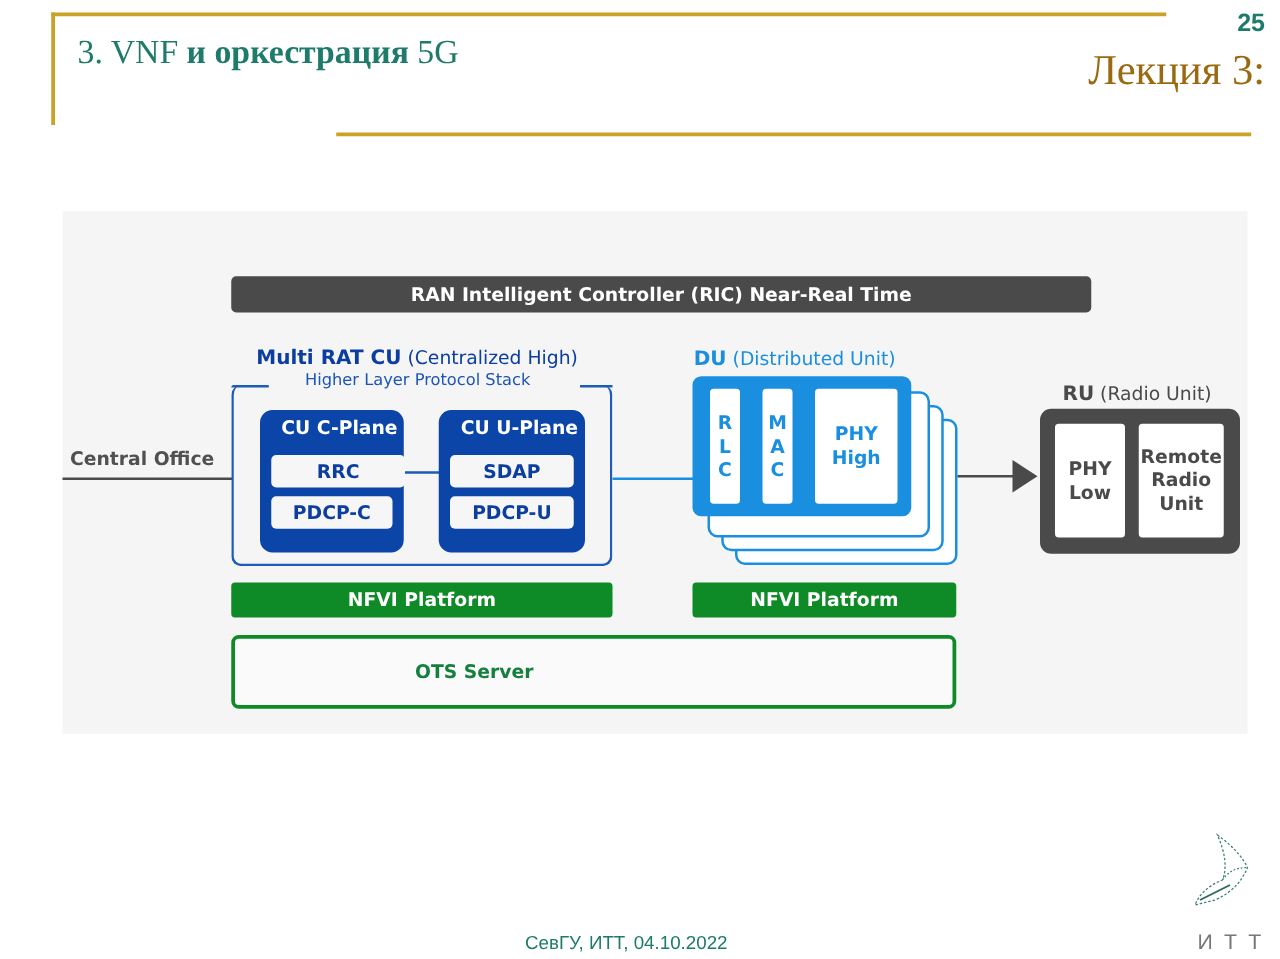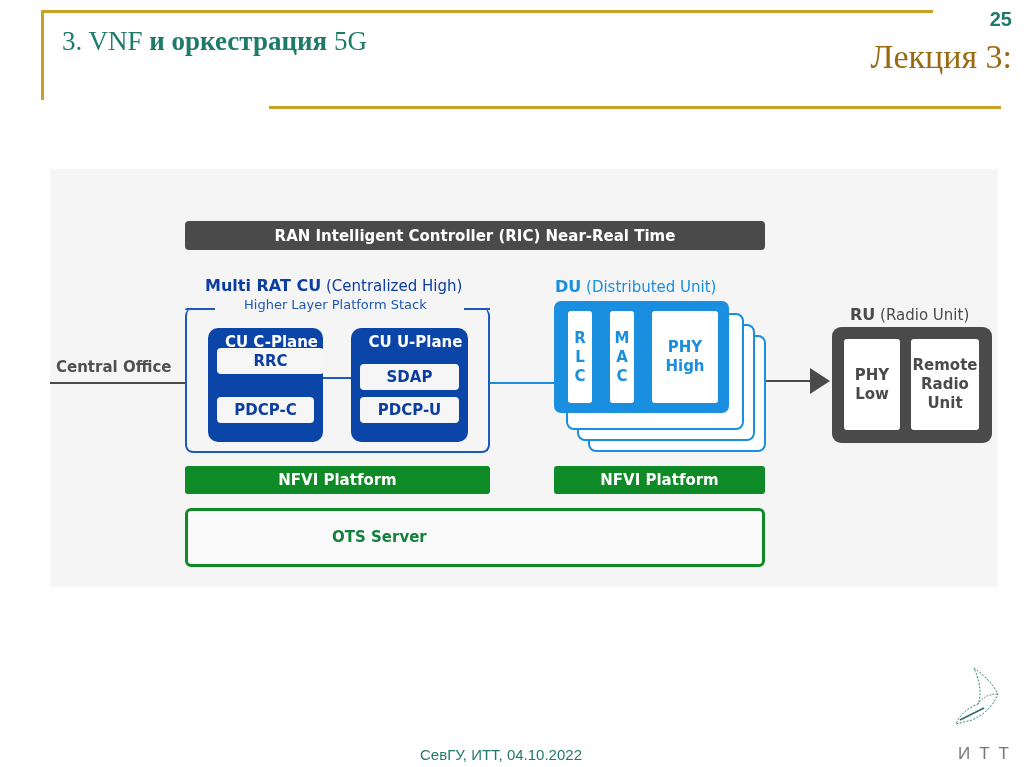--- a/index.html
+++ b/index.html
@@ -58,39 +58,39 @@
 <div class="gold" style="left:269px; top:106px; width:732px; height:3px;"></div>
 
 <div id="title">
   <span>3. VNF</span><span class="bold"> и оркестрация </span><span>5G</span>
 </div>
 <div id="page-num">25</div>
 <div id="lecture">Лекция 3:</div>
 
 <div id="diagram">
 
-  <div class="el bar-dark" style="left:135px; top:52px; width:580px; height:29px;">RAN Intelligent Controller (RIC) Near-Real Time</div>
+  <div class="el bar-dark" style="left:135px; top:52px; width:688px; height:29px;">RAN Intelligent Controller (RIC) Near-Real Time</div>
 
   <div class="el co-label" style="left:6px; top:189px;">Central Office</div>
   <div class="line-h" style="left:0px; top:213px; width:136px; background:#4a4a4a;"></div>
 
   <div class="el cu-head" style="left:155px; top:107px;">
     <span>Multi RAT CU</span><span class="light"> (Centralized High)</span>
   </div>
-  <div class="el cu-sub" style="left:194px; top:128px;">Higher Layer Platform Stack</div>
+  <div class="el cu-sub" style="left:194px; top:128px;">Higher Layer Protocol Stack</div>
 
   <div class="cu-frame-top" style="left:135px; top:139px; width:30px; border-radius:8px 0 0 0;"></div>
   <div class="cu-frame-top" style="left:414px; top:139px; width:26px;"></div>
   <div class="el cu-frame" style="left:135px; top:139px; width:305px; height:145px; border-top:none; border-left:2px solid #1c5bb8; border-right:2px solid #1c5bb8; border-radius:8px 8px 8px 8px; border-top-color:transparent;"></div>
 
   <div class="line-h" style="left:270px; top:208px; width:32px; background:#1c5bb8;"></div>
 
   <div class="el plane" style="left:158px; top:159px; width:115px; height:114px;">
     <div class="plane-title" style="margin-top:5px;">CU C-Plane</div>
-    <div class="el plane-item" style="left:9px; top:20px; width:107px; height:26px;">RRC</div>
+    <div class="el plane-item" style="left:9px; top:36px; width:107px; height:26px;">RRC</div>
     <div class="el plane-item" style="left:9px; top:69px; width:97px; height:26px;">PDCP-C</div>
   </div>
 
   <div class="el plane" style="left:301px; top:159px; width:117px; height:114px;">
     <div class="plane-title" style="margin-top:5px;">CU U-Plane</div>
     <div class="el plane-item" style="left:9px; top:36px; width:99px; height:26px;">SDAP</div>
     <div class="el plane-item" style="left:9px; top:69px; width:99px; height:26px;">PDCP-U</div>
   </div>
 
   <div class="line-h" style="left:440px; top:213px; width:66px; background:#1a8fe0;"></div>

